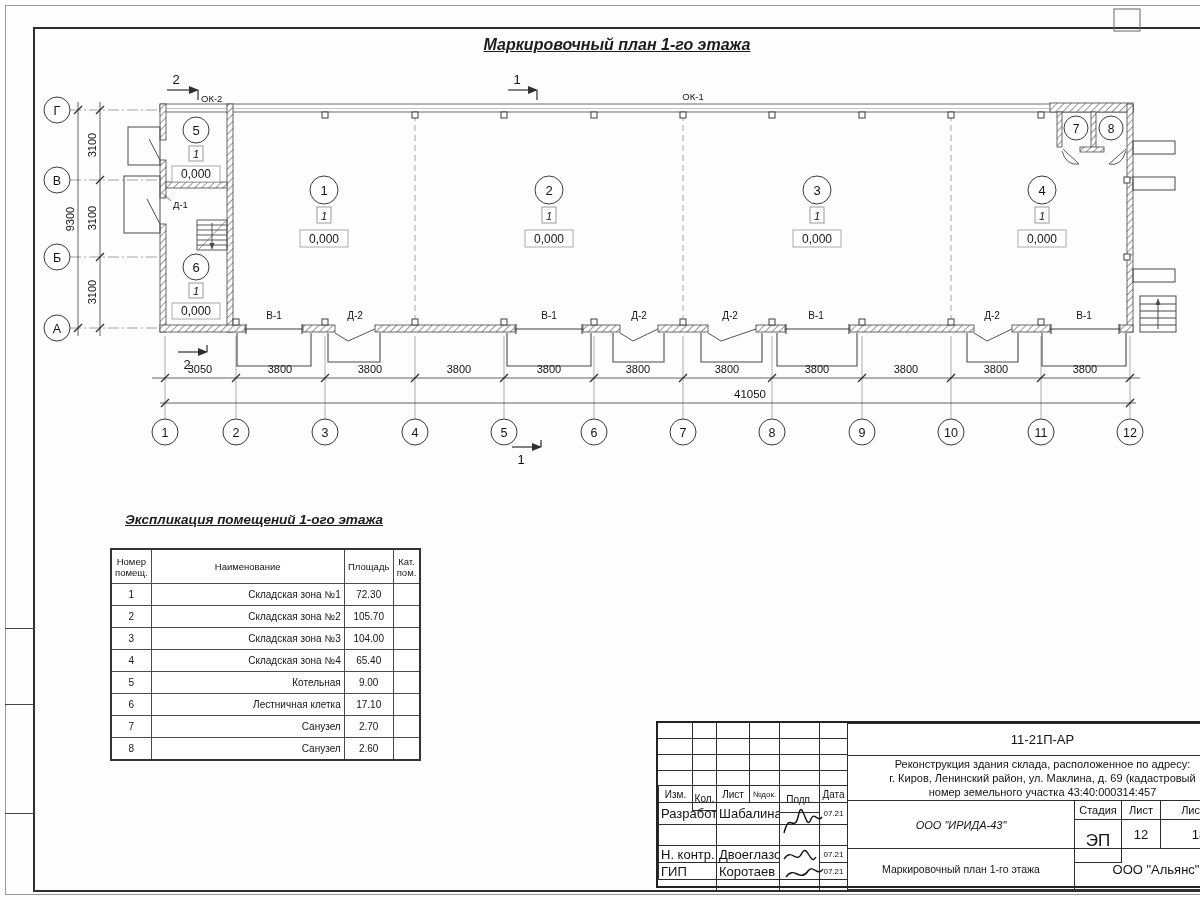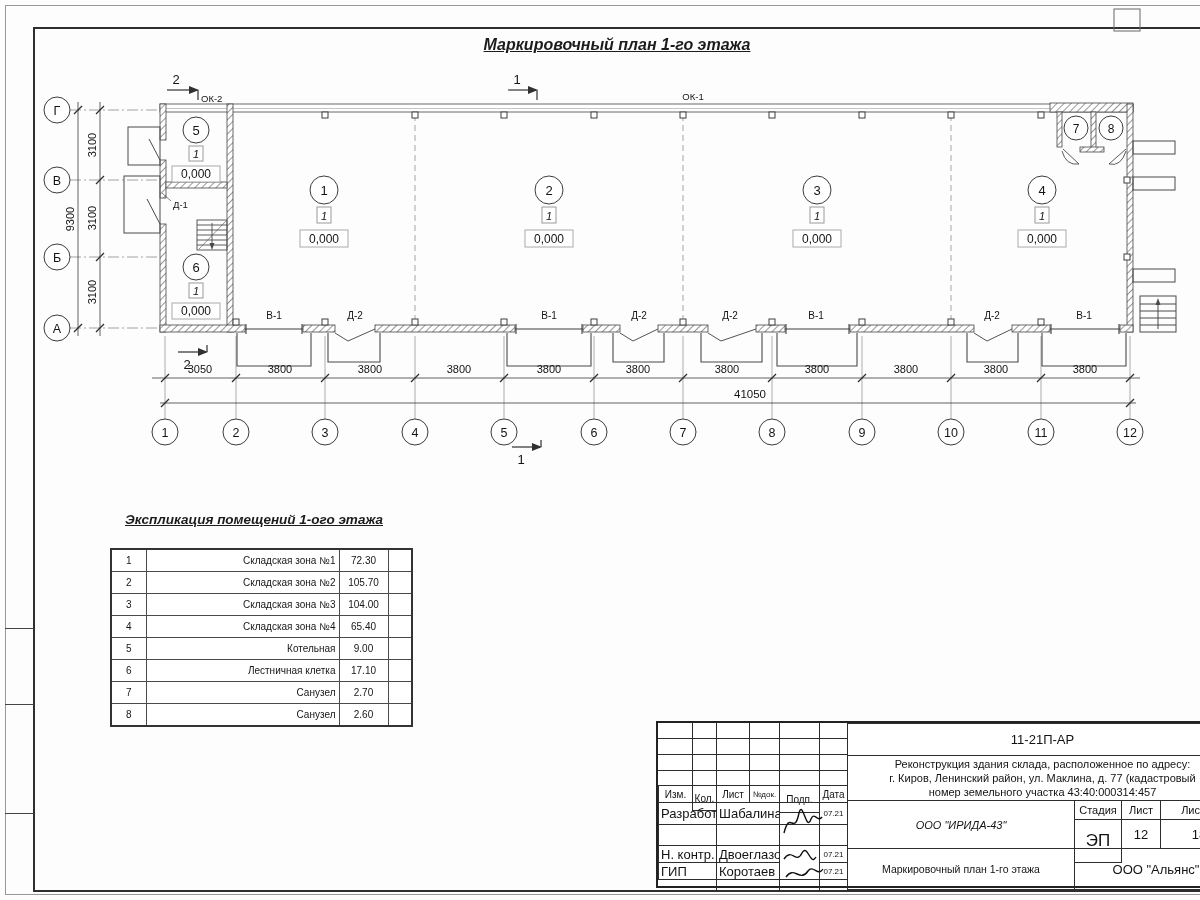--- a/index.html
+++ b/index.html
@@ -391,20 +391,26 @@
 
 <div class="expl-title">Экспликация помещений 1-ого этажа</div>
 <table class="expl">
   <colgroup>
       <col style="width:35px">
       <col style="width:193px">
       <col style="width:49px">
       <col style="width:24px">
     </colgroup>
   <tbody>
+      <tr>
+    <th>Номер помещ.</th>
+    <th>Наименование</th>
+    <th>Площадь</th>
+    <th>Кат. пом.</th>
+  </tr>
   <tr>
         <td class="c-num">1</td>
         <td class="c-name">Складская зона №1</td>
         <td class="c-area">72.30</td>
         <td></td>
       </tr>
   <tr>
         <td class="c-num">2</td>
         <td class="c-name">Складская зона №2</td>
         <td class="c-area">105.70</td>
@@ -487,21 +493,21 @@
   <svg class="sig" style="left:122px;top:80px" width="44" height="42" viewBox="0 0 44 42">
     <path d="M4,30 C10,6 14,34 19,10 C23,-4 26,30 31,16 C34,8 38,20 42,14" fill="none" stroke="#111" stroke-width="1.4"></path>
   </svg>
   <svg class="sig" style="left:122px;top:122px" width="46" height="40" viewBox="0 0 46 40">
     <path d="M4,14 C12,2 16,20 22,8 C28,-2 30,22 36,12 M6,32 C14,20 20,38 28,26 C33,19 38,32 43,24" fill="none" stroke="#111" stroke-width="1.4"></path>
   </svg>
 
   <div class="cell" style="left:189px;top:0;width:391px;height:33px;font-size:13px">11-21П-АР</div>
   <div class="cell" style="left:189px;top:32px;width:391px;height:46px;font-size:11px;flex-direction:column;line-height:14px">
     <span style="white-space:nowrap">Реконструкция здания склада, расположенное по адресу:</span>
-    <span style="white-space:nowrap">г. Киров, Ленинский район, ул. Маклина, д. 77 (кадастровый</span>
+    <span style="white-space:nowrap">г. Киров, Ленинский район, ул. Маклина, д. 69 (кадастровый</span>
     <span style="white-space:nowrap">номер земельного участка 43:40:000314:457</span>
   </div>
   <div class="cell" style="left:189px;top:77px;width:228px;height:49px;font-size:11px;font-style:italic">ООО "ИРИДА-43"</div>
   <div class="cell" style="left:189px;top:125px;width:228px;height:42px;font-size:10.5px">Маркировочный план 1-го этажа</div>
   <div class="cell" style="left:416px;top:77px;width:48px;height:20px;font-size:11px">Стадия</div>
   <div class="cell" style="left:463px;top:77px;width:40px;height:20px;font-size:11px">Лист</div>
   <div class="cell" style="left:502px;top:77px;width:78px;height:20px;font-size:11px">Листов</div>
   <div class="cell" style="left:416px;top:96px;width:48px;height:44px;font-size:17px">ЭП</div>
   <div class="cell" style="left:463px;top:96px;width:40px;height:30px;font-size:13px">12</div>
   <div class="cell" style="left:502px;top:96px;width:78px;height:30px;font-size:13px">18</div>

